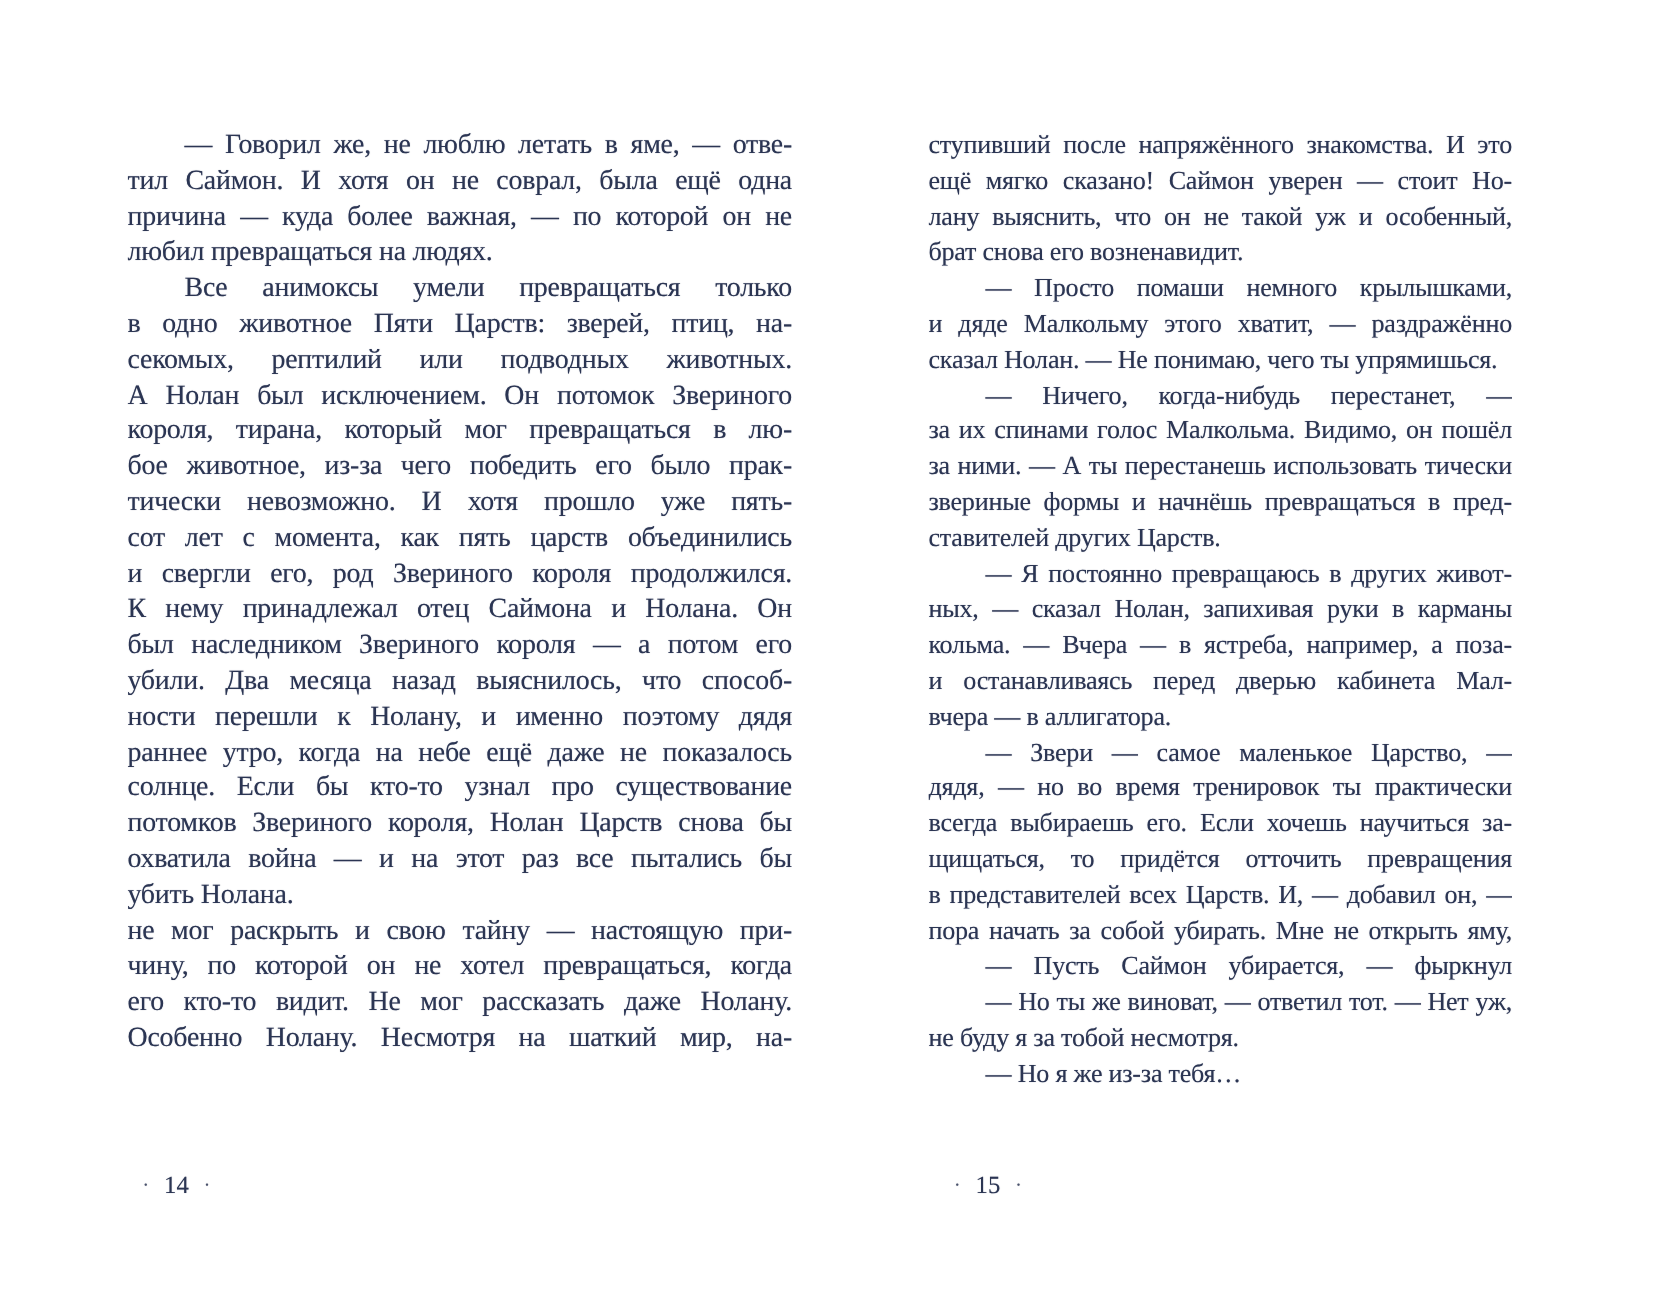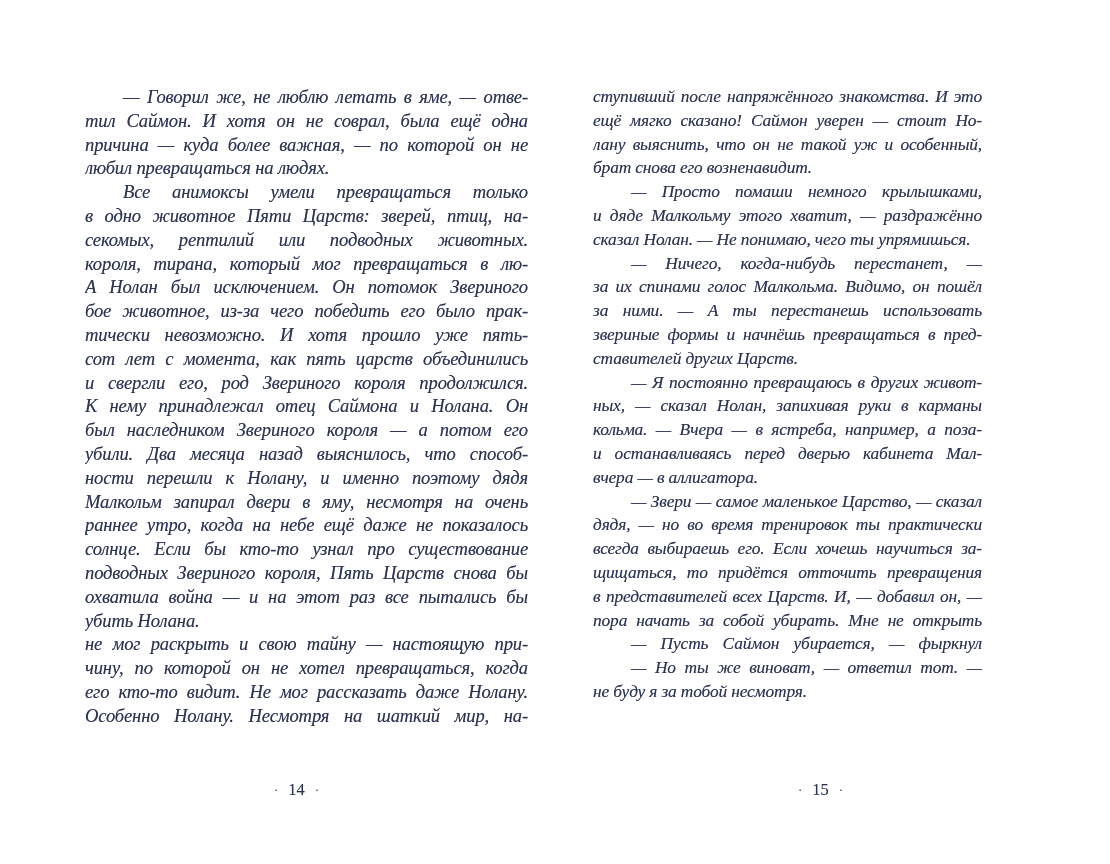--- a/index.html
+++ b/index.html
@@ -7,35 +7,34 @@
   body{
     width:1110px;height:864px;position:relative;overflow:hidden;
     background:var(--paper);
     font-family:"Liberation Serif","DejaVu Serif",serif;
   }
   .spread{position:absolute;inset:0;}
   .text-column{
     position:absolute;top:85px;color:var(--ink);
     letter-spacing:-0.15px;
     text-shadow:0 0 0.6px rgba(43,53,83,0.55);
-    font-style:italic;
   }
   .col-left{left:85px;width:443px;font-size:18.6px;}
-  .col-right{left:593px;width:389px;font-size:17.4px;}
+  .col-right{left:619px;width:389px;font-size:17.4px;}
   .para{margin:0;padding:0;}
   .line{
     height:23.8px;line-height:23.8px;
     text-align:justify;text-align-last:justify;
     overflow:hidden;white-space:normal;
   }
   .line.indent{text-indent:38px;}
   .line.endline{text-align-last:left;}
   .page-footer{
     position:absolute;top:779px;height:22px;color:var(--ink);
-    font-size:16.5px;line-height:22px;text-align:center;
+    font-size:16.5px;line-height:22px;
     text-shadow:0 0 0.6px rgba(43,53,83,0.5);
   }
   .footer-left{left:85px;width:423px;}
   .footer-right{left:626px;width:389px;}
   .foot-dot{font-size:13px;vertical-align:1px;margin:0 10px;opacity:.85;}
 </style>
 </head>
 <body>
 
 <div class="spread">
@@ -44,34 +43,33 @@
       <div class="para">
         <div class="line indent">— Говорил же, не люблю летать в яме, — отве-</div>
         <div class="line">тил Саймон. И хотя он не соврал, была ещё одна</div>
         <div class="line">причина — куда более важная, — по которой он не</div>
         <div class="line endline">любил превращаться на людях.</div>
       </div>
       <div class="para">
         <div class="line indent">Все анимоксы умели превращаться только</div>
         <div class="line">в одно животное Пяти Царств: зверей, птиц, на-</div>
         <div class="line">секомых, рептилий или подводных животных.</div>
+        <div class="line">А Нолан был исключением. Он потомок Звериного</div>
         <div class="line">короля, тирана, который мог превращаться в лю-</div>
-        <div class="line">А Нолан был исключением. Он потомок Звериного</div>
         <div class="line">бое животное, из-за чего победить его было прак-</div>
         <div class="line">тически невозможно. И хотя прошло уже пять-</div>
         <div class="line">сот лет с момента, как пять царств объединились</div>
         <div class="line">и свергли его, род Звериного короля продолжился.</div>
         <div class="line">К нему принадлежал отец Саймона и Нолана. Он</div>
         <div class="line">был наследником Звериного короля — а потом его</div>
         <div class="line">убили. Два месяца назад выяснилось, что способ-</div>
         <div class="line">ности перешли к Нолану, и именно поэтому дядя</div>
-        <div class="line">Малкольм запирал двери в яму, несмотря на очень</div>
         <div class="line">раннее утро, когда на небе ещё даже не показалось</div>
         <div class="line">солнце. Если бы кто-то узнал про существование</div>
-        <div class="line">подводных Звериного короля, Пять Царств снова бы</div>
+        <div class="line">потомков Звериного короля, Нолан Царств снова бы</div>
         <div class="line">охватила война — и на этот раз все пытались бы</div>
         <div class="line endline">убить Нолана.</div>
       </div>
       <div class="para">
         <div class="line">не мог раскрыть и свою тайну — настоящую при-</div>
         <div class="line">чину, по которой он не хотел превращаться, когда</div>
         <div class="line">его кто-то видит. Не мог рассказать даже Нолану.</div>
         <div class="line">Особенно Нолану. Несмотря на шаткий мир, на-</div>
       </div>
     </section>
@@ -110,19 +108,22 @@
         <div class="line">в представителей всех Царств. И, — добавил он, —</div>
         <div class="line">пора начать за собой убирать. Мне не открыть яму,</div>
       </div>
       <div class="para">
         <div class="line indent endline">— Пусть Саймон убирается, — фыркнул Нолан.</div>
       </div>
       <div class="para">
         <div class="line indent">— Но ты же виноват, — ответил тот. — Нет уж,</div>
         <div class="line endline">не буду я за тобой несмотря.</div>
       </div>
+      <div class="para">
+        <div class="line indent endline">— Но я же из-за тебя…</div>
+      </div>
     </section>
 
   <footer class="page-footer footer-left"><span class="foot-dot">·</span><span>14</span><span class="foot-dot">·</span></footer>
 
   <footer class="page-footer footer-right"><span class="foot-dot">·</span><span>15</span><span class="foot-dot">·</span></footer>
 
 </div>
 
 </body></html>

